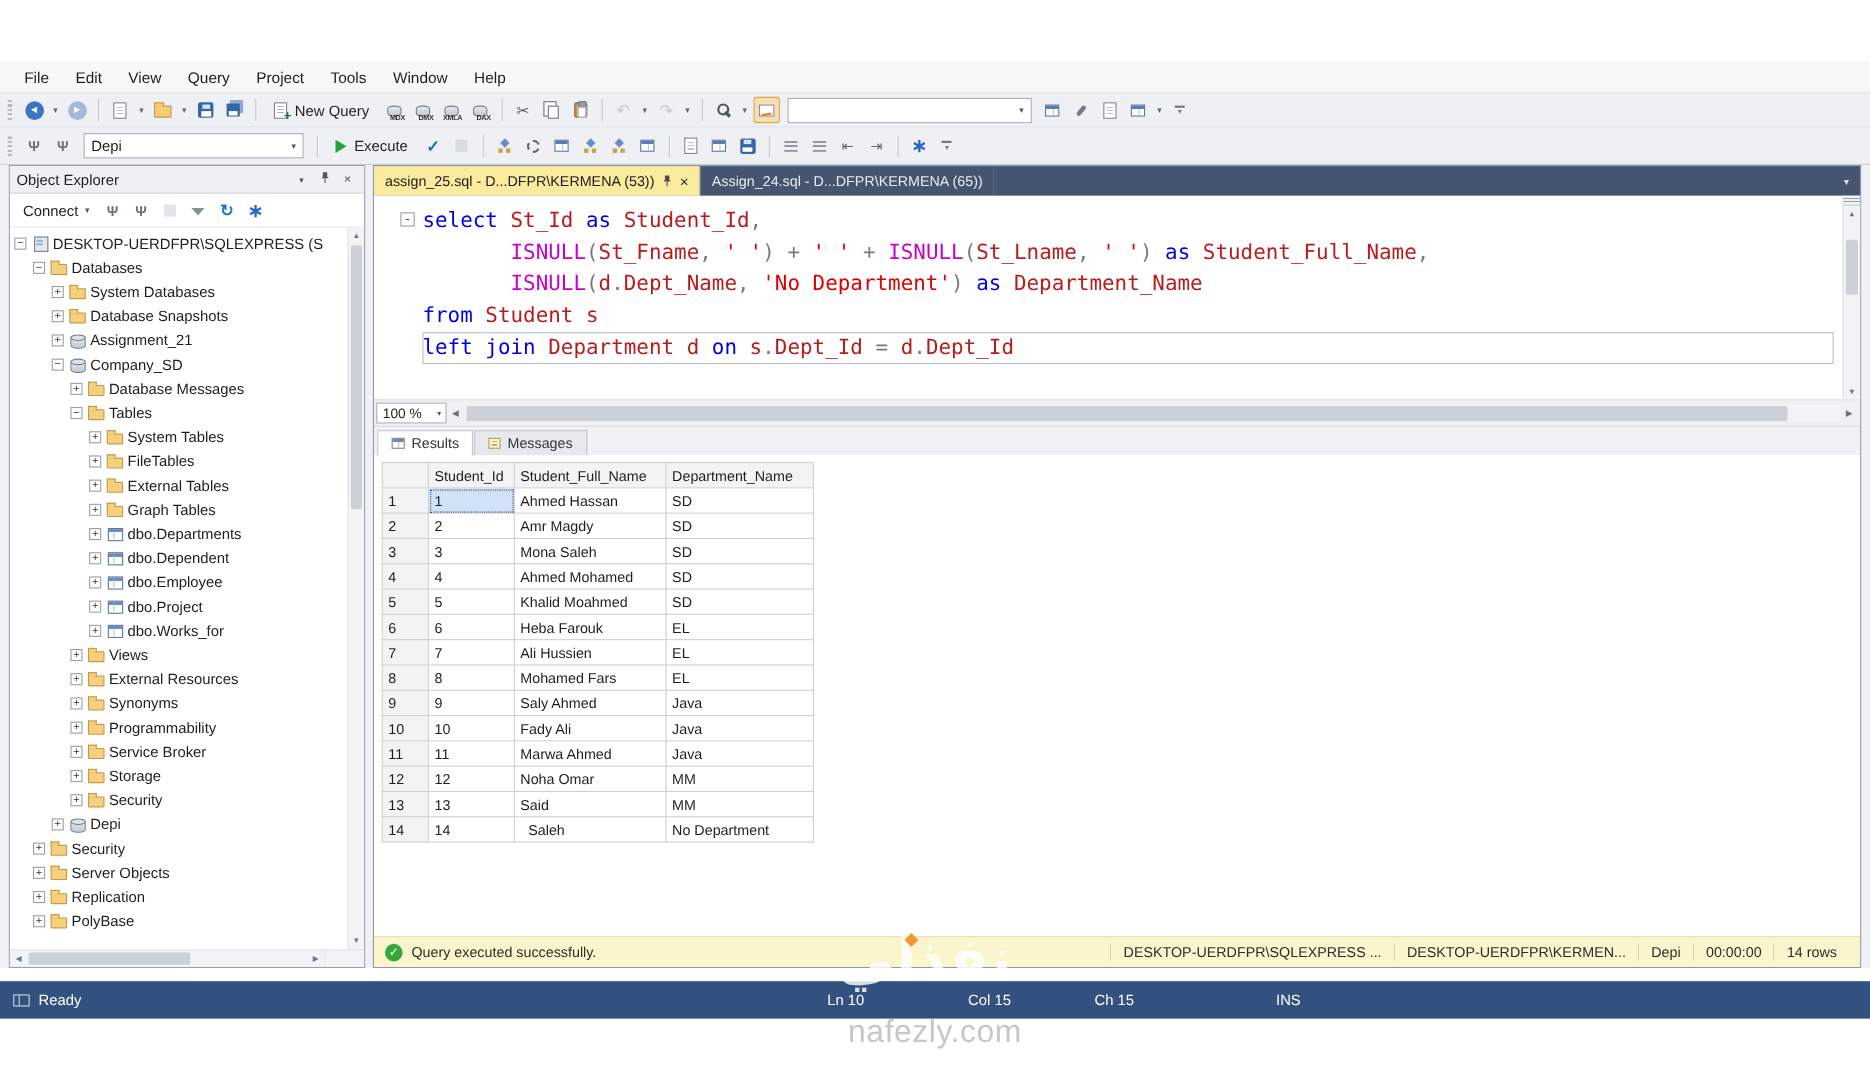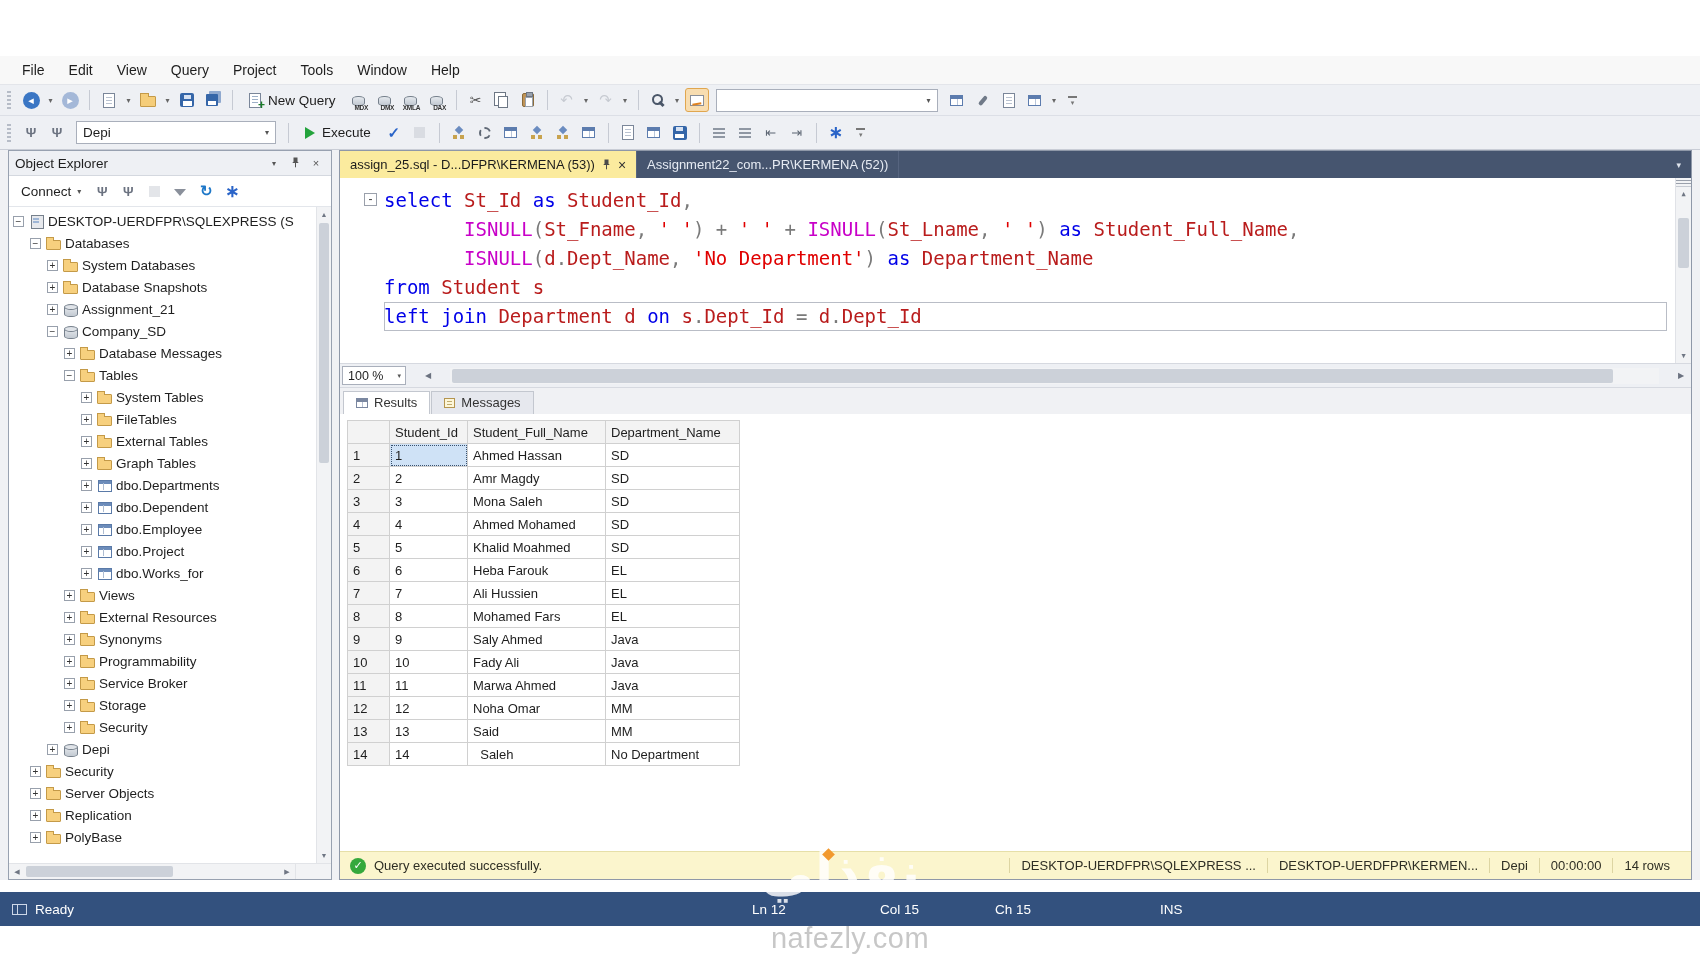--- a/index.html
+++ b/index.html
@@ -133,21 +133,21 @@
 .cline.cur{outline:1px solid #b9bdc6;outline-offset:-1px}
 .tk-kw{color:#0000e8}.tk-fn{color:#c800c8}.tk-str{color:#e00000}.tk-op{color:#7a7a7a}.tk-pl{color:#b91c1c}
 .collapse-box{position:absolute;left:24px;top:15px;width:13px;height:13px;border:1px solid #9aa0ab;background:#fff;
   font-size:12px;line-height:11px;text-align:center;color:#444;font-family:"Liberation Sans",sans-serif}
 .ed-vscroll{position:absolute;top:0;right:0;bottom:0;width:16px;background:#f2f3f5;border-left:1px solid #e0e2e7}
 .ed-vscroll .sb-btn{height:14px;display:flex;align-items:center;justify-content:center;font-size:7px;color:#6f7683}
 .ed-handle{height:9px;border-bottom:1px solid #c6cad2;background:repeating-linear-gradient(180deg,transparent 0 2px,#9aa0ab 2px 3px)}
 .ed-thumb{position:absolute;top:40px;left:2px;right:2px;height:50px;background:#ccd1d9;border-radius:2px}
 
 
-.zoombar{height:24px;display:flex;align-items:center;background:#eef0f4;border-bottom:1px solid #d6d9e0;padding:0 2px;gap:14px}
+.zoombar{height:24px;display:flex;align-items:center;background:#eef0f4;border-bottom:1px solid #d6d9e0;padding:0 2px;gap:0}
 .zoom-combo{width:64px;height:19px;background:#fff;border:1px solid #a9afbb;display:flex;align-items:center;font-size:12.5px;padding-left:5px}
 .zoom-dd{margin-left:auto;font-size:7px;color:#555;padding-right:4px}
 .hs-left,.hs-right{width:16px;text-align:center;font-size:8px;color:#6b7280}
 .zoom-track{flex:1;height:16px;position:relative;background:#f2f3f5}
 .zoom-thumb{position:absolute;left:2px;top:1px;bottom:1px;width:96%;background:#ccd1d9;border-radius:2px}
 
 
 .rtabs{height:26px;background:#f0f1f4;display:flex;align-items:flex-end;padding-left:3px;gap:1px}
 .rtab{display:flex;align-items:center;gap:6px;font-size:13px;padding:3px 12px 4px;border:1px solid #c3c7cf;border-bottom:none;background:#e6e8ee;color:#333}
 .rtab.active{background:#fff}
@@ -581,21 +581,21 @@
             <span class="dtab-label">assign_25.sql - D...DFPR\KERMENA (53))</span>
             <span class="tab-pin">
               <svg width="9" height="11" viewBox="0 0 9 11">
                 <path d="M2.5 0.5h4v4.2l1.3 1.3H1.2l1.3-1.3z" fill="#4a4a4a"></path>
                 <rect x="4" y="6" width="1" height="4.3" fill="#4a4a4a"></rect>
               </svg>
             </span>
             <span class="tab-close">×</span>
           </div>
           <div class="dtab">
-            <span class="dtab-label">Assignment22_com...PR\KERMENA (52))</span>
+            <span class="dtab-label">Assign_24.sql - D...DFPR\KERMENA (65))</span>
           </div>
         </div>
 
       <div class="editor">
         <span class="collapse-box">-</span>
         <div class="code">
             <div class="cline"><span class="tk-kw">select</span><span class="tk-pl"> St_Id </span><span class="tk-kw">as</span><span class="tk-pl"> Student_Id</span><span class="tk-op">,</span></div>
             <div class="cline"><span class="tk-pl">       </span><span class="tk-fn">ISNULL</span><span class="tk-op">(</span><span class="tk-pl">St_Fname</span><span class="tk-op">,</span><span class="tk-pl"> </span><span class="tk-str">' '</span><span class="tk-op">)</span><span class="tk-pl"> </span><span class="tk-op">+</span><span class="tk-pl"> </span><span class="tk-str">' '</span><span class="tk-pl"> </span><span class="tk-op">+</span><span class="tk-pl"> </span><span class="tk-fn">ISNULL</span><span class="tk-op">(</span><span class="tk-pl">St_Lname</span><span class="tk-op">,</span><span class="tk-pl"> </span><span class="tk-str">' '</span><span class="tk-op">)</span><span class="tk-pl"> </span><span class="tk-kw">as</span><span class="tk-pl"> Student_Full_Name</span><span class="tk-op">,</span></div>
             <div class="cline"><span class="tk-pl">       </span><span class="tk-fn">ISNULL</span><span class="tk-op">(</span><span class="tk-pl">d</span><span class="tk-op">.</span><span class="tk-pl">Dept_Name</span><span class="tk-op">,</span><span class="tk-pl"> </span><span class="tk-str">'No Department'</span><span class="tk-op">)</span><span class="tk-pl"> </span><span class="tk-kw">as</span><span class="tk-pl"> Department_Name</span></div>
             <div class="cline"><span class="tk-kw">from</span><span class="tk-pl"> Student s</span></div>
@@ -747,21 +747,21 @@
           <span class="qs-seg">00:00:00</span>
           <span class="qs-seg">14 rows</span>
         </span>
       </div>
     </div>
   </div>
 
   <div class="statusbar">
     <span class="sb-icon"></span>
     <span class="sb-ready">Ready</span>
-    <span class="sb-pos sb-ln">Ln 12</span>
+    <span class="sb-pos sb-ln">Ln 10</span>
     <span class="sb-pos sb-col">Col 15</span>
     <span class="sb-pos sb-ch">Ch 15</span>
     <span class="sb-pos sb-ins">INS</span>
   </div>
 
   <div class="wm-logo">نفذلي</div>
   <div class="wm-dot"></div>
   <div class="wm-text">nafezly.com</div>
 </div>
 

